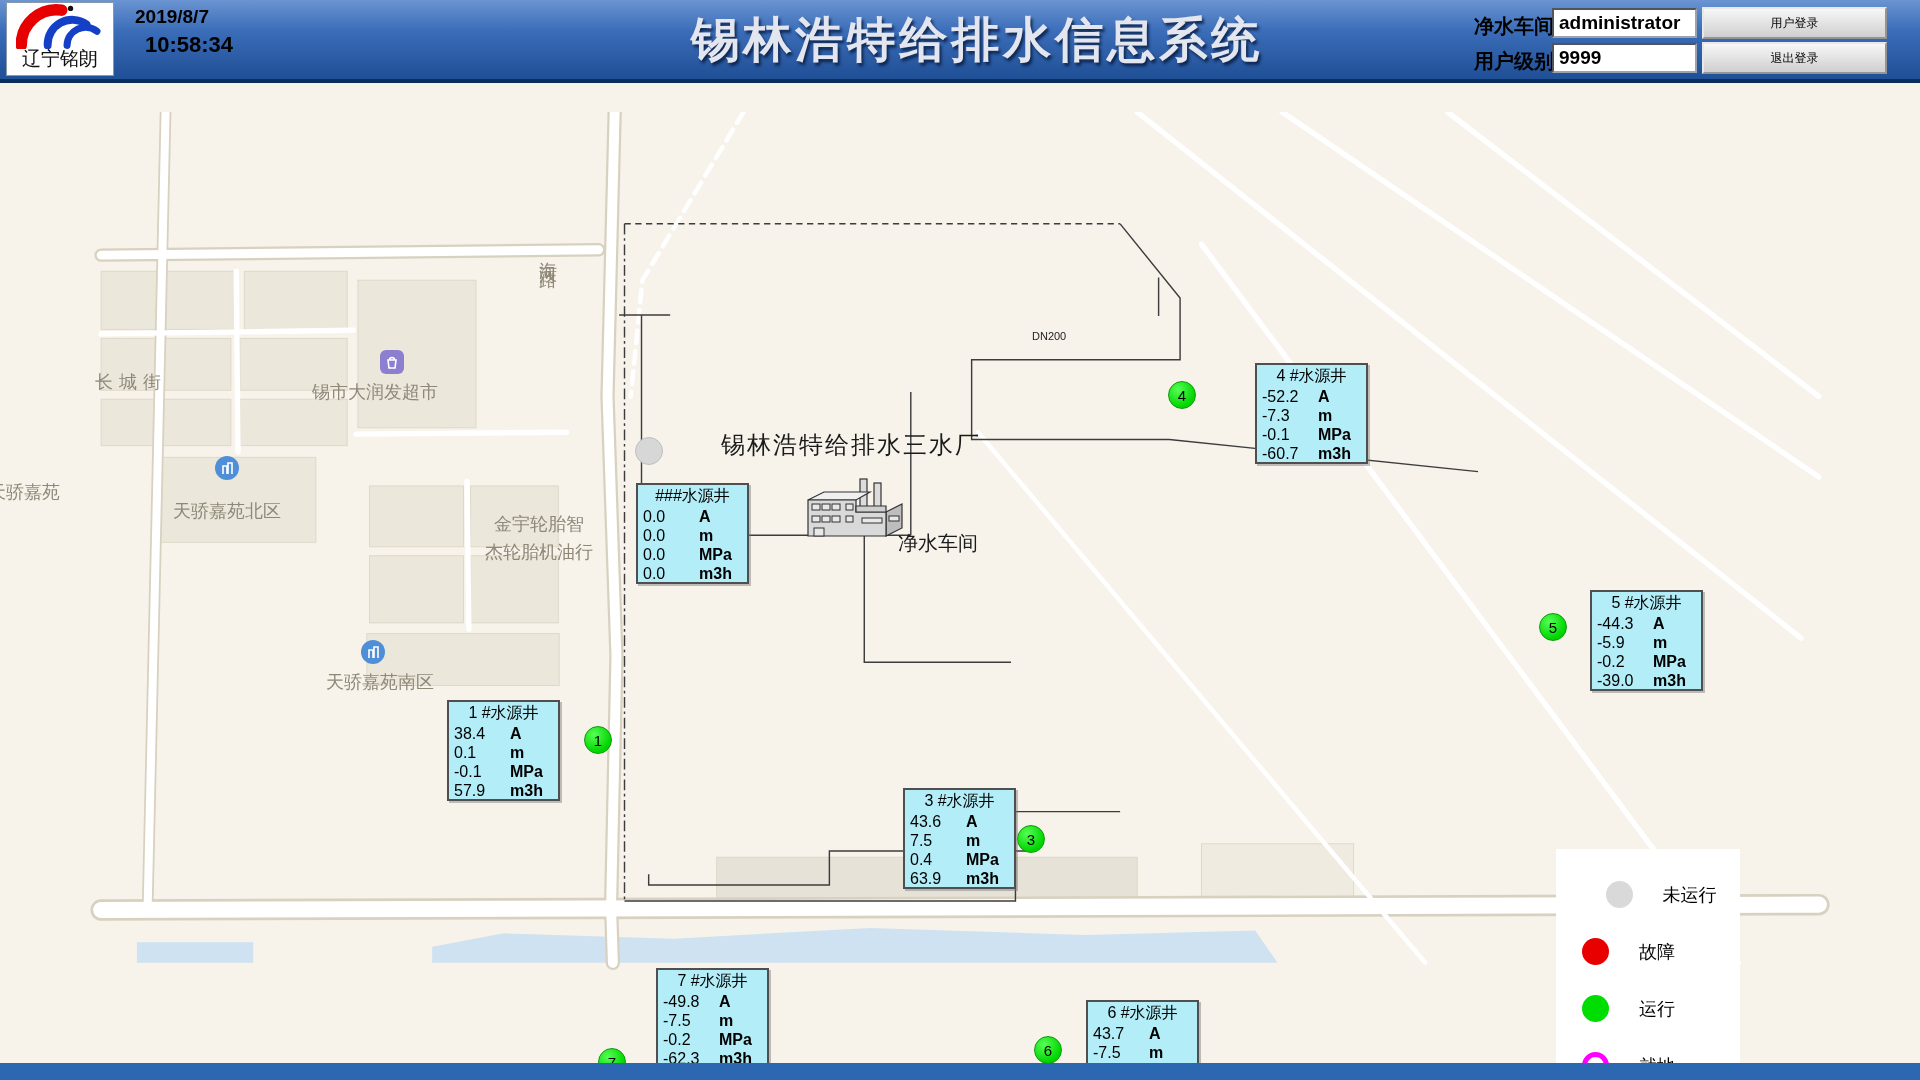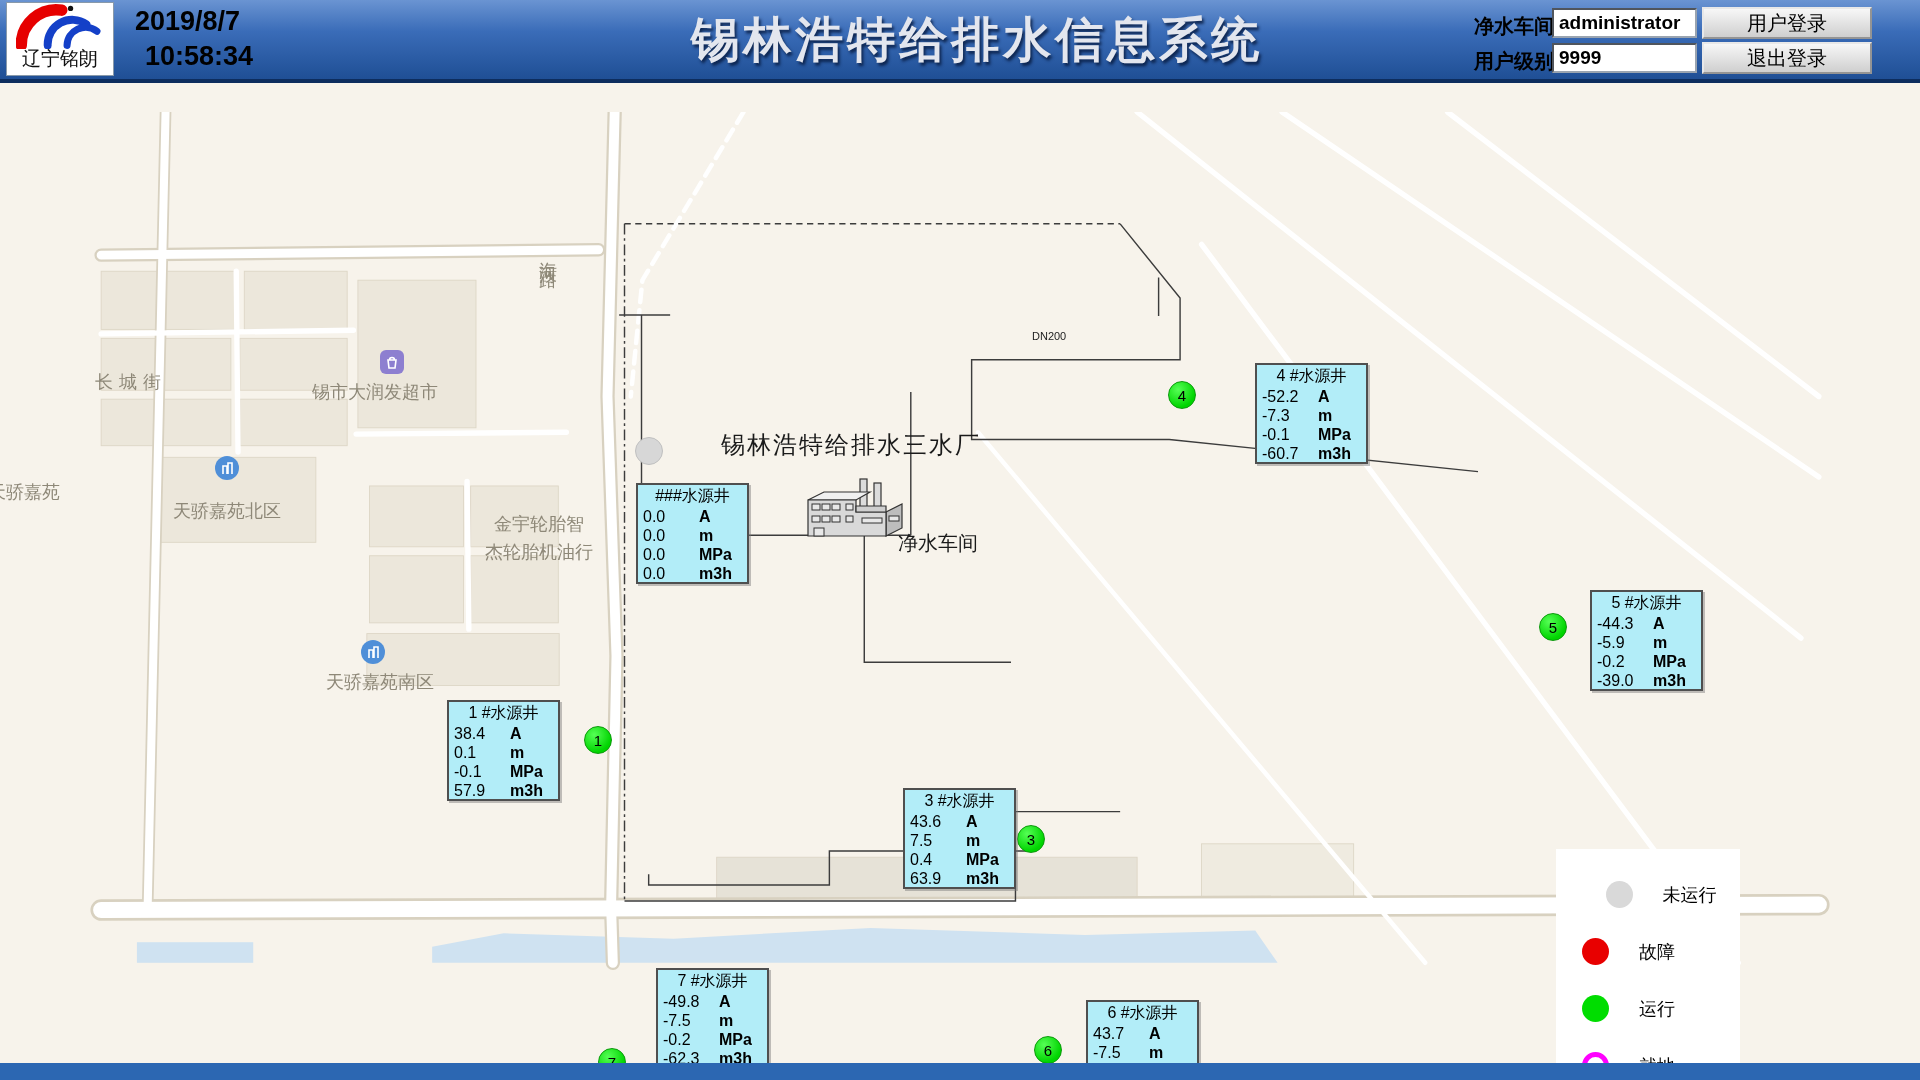--- a/index.html
+++ b/index.html
@@ -8,26 +8,26 @@
   .screen { position:relative; width:1920px; height:1080px; background:#f7f3eb; overflow:hidden; }
 
   
   .header { position:absolute; left:0; top:0; width:1920px; height:83px;
     background:linear-gradient(180deg,#6a94d2 0%,#3a6cb8 40%,#1f4f95 100%);
     border-bottom:4px solid #0d2d5e; z-index:10; }
   .logo-box { position:absolute; left:6px; top:2px; width:108px; height:74px; background:#fff; border:1px solid #7d8destruct; border:1px solid #8899aa; display:flex; flex-direction:column; align-items:center; }
   .logo-box svg { width:88px; height:46px; }
   .logo-text { font-family:"Liberation Serif","DejaVu Serif",serif; font-size:19px; color:#111; line-height:1.1; }
   .datetime { position:absolute; left:135px; top:6px; color:#000; font-weight:bold; }
-  .date-line { font-size:27px; }
-  .time-line { font-size:27px; margin-top:4px; margin-left:10px; }
+  .date-line { font-size:19px; }
+  .time-line { font-size:22px; margin-top:4px; margin-left:10px; }
   .app-title { position:absolute; left:50%; top:8px; transform:translateX(-47%); font-size:48px; font-weight:bold; letter-spacing:4px; color:#e3e6ee; text-shadow:2px 3px 3px rgba(8,28,66,.85); white-space:nowrap;text-align:center; }
   .user-label { position:absolute; color:#000; font-weight:bold; font-size:20px; white-space:nowrap; }
   .user-input { position:absolute; width:145px; height:30px; background:#fff; border:2px inset #9aa4b0; font-family:"Liberation Sans","DejaVu Sans",sans-serif; font-weight:bold; font-size:19px; padding:0 5px; color:#000; }
-  .hdr-btn { position:absolute; width:170px; height:32px; background:linear-gradient(180deg,#f7f7f7,#cfcfcf); border:2px outset #e8e8e8; font-family:"Liberation Sans","DejaVu Sans",sans-serif; font-size:20px; color:#000; cursor:pointer; }
+  .hdr-btn { position:absolute; width:185px; height:32px; background:linear-gradient(180deg,#f7f7f7,#cfcfcf); border:2px outset #e8e8e8; font-family:"Liberation Sans","DejaVu Sans",sans-serif; font-size:12px; color:#000; cursor:pointer; }
 
   
   .navbar { position:absolute; left:0; top:87px; width:1920px; height:25px;
     background:linear-gradient(180deg,#83a5cf,#5e86b4); border-bottom:2px solid #16406f; z-index:10; }
   .nav-item { position:absolute; top:1px; transform:translateX(-50%); font-size:19px; font-weight:bold; color:#000; white-space:nowrap; cursor:pointer; }
   .nav-item.active { color:#00d400; }
 
   
   .map-area { position:absolute; left:0; top:112px; width:1920px; height:951px; z-index:1; }
   .map-svg { position:absolute; left:0; top:0; z-index:0; }

